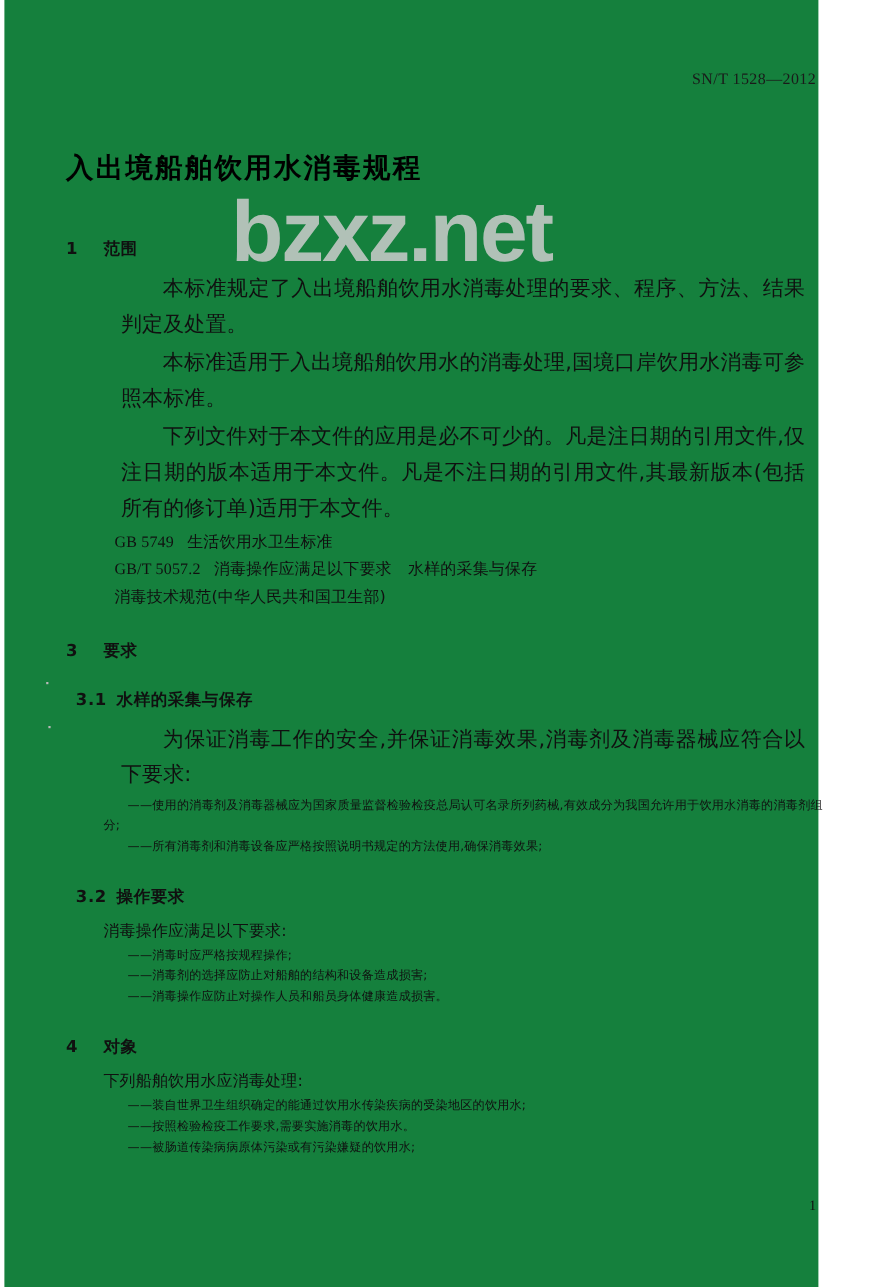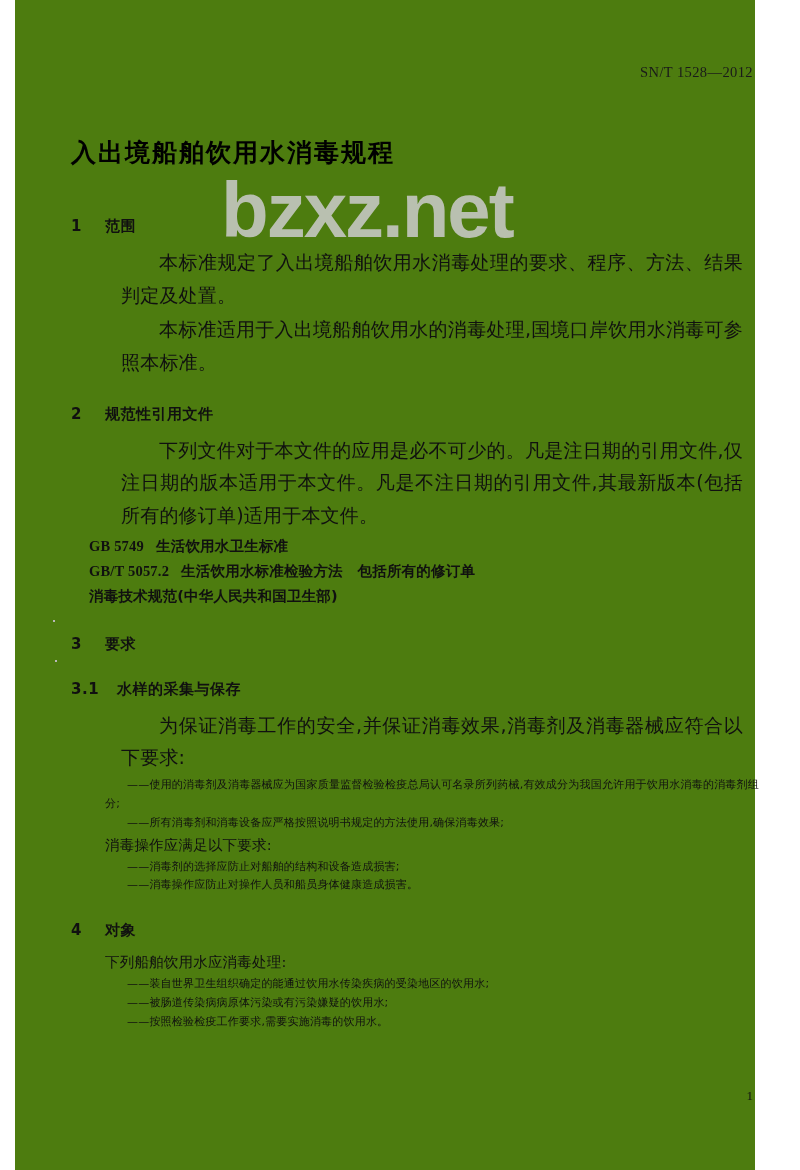--- a/index.html
+++ b/index.html
@@ -13,25 +13,25 @@
   .page {
     position: relative;
     width: 800px;
     height: 1170px;
     margin: 0 auto;
     background: #ffffff;
     overflow: hidden;
   }
   .sheet {
     position: absolute;
-    left: 15px;
+    left: 4px;
     top: 0;
     width: 740px;
     height: 1170px;
-    background: #4d7c0f;
+    background: #15803d;
   }
   .content {
     position: absolute;
     left: 56px;
     top: 60px;
     width: 688px;
     height: 1050px;
   }
   .doc-code {
     text-align: right;
@@ -77,40 +77,40 @@
     margin-top: 26px;
     margin-bottom: 10px;
     letter-spacing: 0.5px;
   }
   .sec-head .num {
     display: inline-block;
     min-width: 34px;
   }
   .sec-head.sub .num {
     min-width: 46px;
+    text-align: center;
   }
   .para {
     font-size: 19px;
     line-height: 1.72;
     text-indent: 2em;
     margin: 2px 16px;
     font-family: "DejaVu Sans", "Liberation Sans", sans-serif;
     letter-spacing: 0.2px;
     text-align: justify;
   }
   .para-block {
     margin-left: 34px;
   }
   .ref-line {
     font-size: 14.5px;
     line-height: 1.72;
-    margin-left: 18px;
-    font-family: "DejaVu Sans", "Liberation Sans", sans-serif;
-    letter-spacing: 0.2px;
-    font-weight: bold;
+    margin-left: 44px;
+    font-family: "DejaVu Sans", "Liberation Sans", sans-serif;
+    letter-spacing: 0.2px;
   }
   .ref-line .code {
     font-family: "Liberation Serif", serif;
     margin-right: 12px;
   }
   .dash-item {
     font-size: 11px;
     line-height: 1.72;
     margin-left: 34px;
     text-indent: 2em;
@@ -161,31 +161,28 @@
       <div class="body-area">
 
         <div class="sec-head">
           <span class="num">1</span><span>范围</span>
         </div>
         <div class="para-block">
           <div class="para">本标准规定了入出境船舶饮用水消毒处理的要求、程序、方法、结果判定及处置。</div>
           <div class="para">本标准适用于入出境船舶饮用水的消毒处理,国境口岸饮用水消毒可参照本标准。</div>
         </div>
 
-        <div class="sec-head">
-          <span class="num">2</span><span>规范性引用文件</span>
-        </div>
         <div class="para-block">
           <div class="para">下列文件对于本文件的应用是必不可少的。凡是注日期的引用文件,仅注日期的版本适用于本文件。凡是不注日期的引用文件,其最新版本(包括所有的修订单)适用于本文件。</div>
         </div>
         <div class="ref-line">
           <span class="code">GB 5749</span><span>生活饮用水卫生标准</span>
         </div>
         <div class="ref-line">
-          <span class="code">GB/T 5057.2</span><span>生活饮用水标准检验方法　包括所有的修订单</span>
+          <span class="code">GB/T 5057.2</span><span>消毒操作应满足以下要求　水样的采集与保存</span>
         </div>
         <div class="ref-line">
           <span>消毒技术规范(中华人民共和国卫生部)</span>
         </div>
 
         <div class="sec-head">
           <span class="num">3</span><span>要求</span>
         </div>
 
         <div class="sec-head sub">
@@ -194,44 +191,50 @@
         <div class="para-block">
           <div class="para">为保证消毒工作的安全,并保证消毒效果,消毒剂及消毒器械应符合以下要求:</div>
         </div>
         <div class="dash-item">
           <span>——</span><span>使用的消毒剂及消毒器械应为国家质量监督检验检疫总局认可名录所列药械,有效成分为我国允许用于饮用水消毒的消毒剂组分;</span>
         </div>
         <div class="dash-item">
           <span>——</span><span>所有消毒剂和消毒设备应严格按照说明书规定的方法使用,确保消毒效果;</span>
         </div>
 
+        <div class="sec-head sub">
+          <span class="num">3.2</span><span>操作要求</span>
+        </div>
         <div class="just-block">
           <span>消毒操作应满足以下要求:</span>
         </div>
         <div class="dash-item">
+          <span>——</span><span>消毒时应严格按规程操作;</span>
+        </div>
+        <div class="dash-item">
           <span>——</span><span>消毒剂的选择应防止对船舶的结构和设备造成损害;</span>
         </div>
         <div class="dash-item">
           <span>——</span><span>消毒操作应防止对操作人员和船员身体健康造成损害。</span>
         </div>
 
         <div class="sec-head">
           <span class="num">4</span><span>对象</span>
         </div>
         <div class="just-block">
           <span>下列船舶饮用水应消毒处理:</span>
         </div>
         <div class="dash-item">
           <span>——</span><span>装自世界卫生组织确定的能通过饮用水传染疾病的受染地区的饮用水;</span>
         </div>
         <div class="dash-item">
+          <span>——</span><span>按照检验检疫工作要求,需要实施消毒的饮用水。</span>
+        </div>
+        <div class="dash-item">
           <span>——</span><span>被肠道传染病病原体污染或有污染嫌疑的饮用水;</span>
-        </div>
-        <div class="dash-item">
-          <span>——</span><span>按照检验检疫工作要求,需要实施消毒的饮用水。</span>
         </div>
 
       </div>
 
       <div class="page-number">1</div>
 
     </div>
   </div>
 </div>
 

